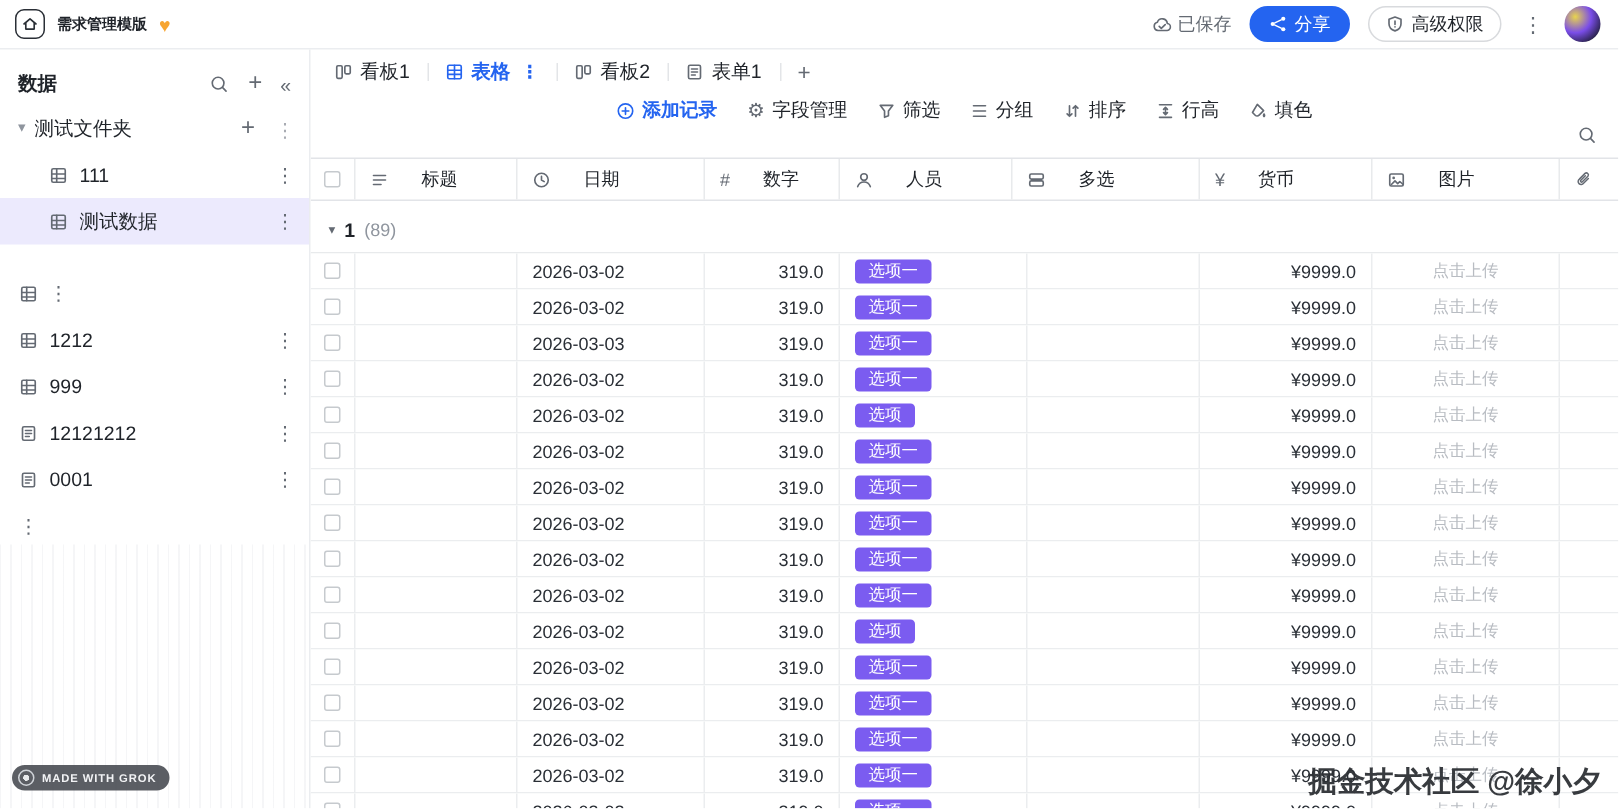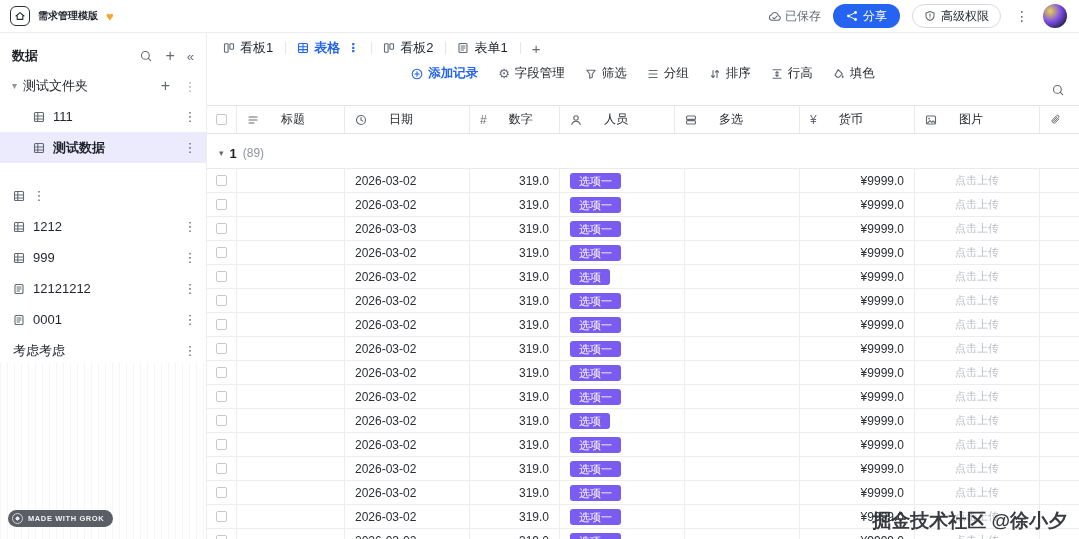--- a/index.html
+++ b/index.html
@@ -42,21 +42,21 @@
   .sb-collapse{font-size:13px;color:#646a73;}
   .sb-folder{height:30px;display:flex;align-items:center;gap:6px;padding:0 10px 0 12px;}
   .folder-arrow{color:#8f959e;font-size:10px;}
   .sb-label{flex:1;overflow:hidden;white-space:nowrap;text-overflow:ellipsis;}
   .sb-folder .sb-plus{margin-right:8px;}
   .more-dots{color:#a8abb2;font-size:13px;width:12px;text-align:center;}
   .sb-item{height:31px;display:flex;align-items:center;gap:8px;padding:0 10px 0 13px;}
   .sb-item.indent{padding-left:33px;}
   .sb-item .icn{color:#646a73;}
   .sb-item.selected{background:var(--selected-bg,#eceafd);}
-  .sb-item.selected .sb-label{font-weight:700;}
+  .sb-item.selected .sb-label{font-weight:400;}
   .sb-item.group-end{margin-bottom:17px;}
 
   
   .main{flex:1;min-width:0;display:flex;flex-direction:column;}
   .tabbar{height:30px;display:flex;align-items:center;padding:0 4px;}
   .tab{position:relative;display:flex;align-items:center;gap:5px;padding:0 12px;height:100%;font-size:13px;}
   .tab:not(:first-child)::before{content:"";position:absolute;left:0;top:9px;width:1px;height:12px;background:#e3e5e8;}
   .tab .icn{color:#646a73;}
   .tab.active{color:var(--accent,#2464f0);font-weight:600;}
   .tab.active .icn{color:var(--accent,#2464f0);}
@@ -239,21 +239,20 @@
             <span class="icn">
               <svg width="12" height="12" viewBox="0 0 12 12" fill="none" stroke="currentColor" stroke-width="1.1" stroke-linecap="round" stroke-linejoin="round">
                 <rect x="2" y="1.5" width="8" height="9" rx="1"></rect>
                 <path d="M4 4h4M4 6h4M4 8h2.5"></path>
               </svg>
             </span>
             <span class="sb-label">0001</span>
             <span class="more-dots icn">⋮</span>
           </div>
           <div class="sb-item">
-            <span class="sb-label">考虑考虑</span>
             <span class="more-dots icn">⋮</span>
           </div>
         </div>
     </aside>
 
     <main class="main">
       <div class="tabbar" id="tabbar">
           <div class="tab">
             <span class="icn">
               <svg width="12" height="12" viewBox="0 0 12 12" fill="none" stroke="currentColor" stroke-width="1.1" stroke-linecap="round" stroke-linejoin="round">

